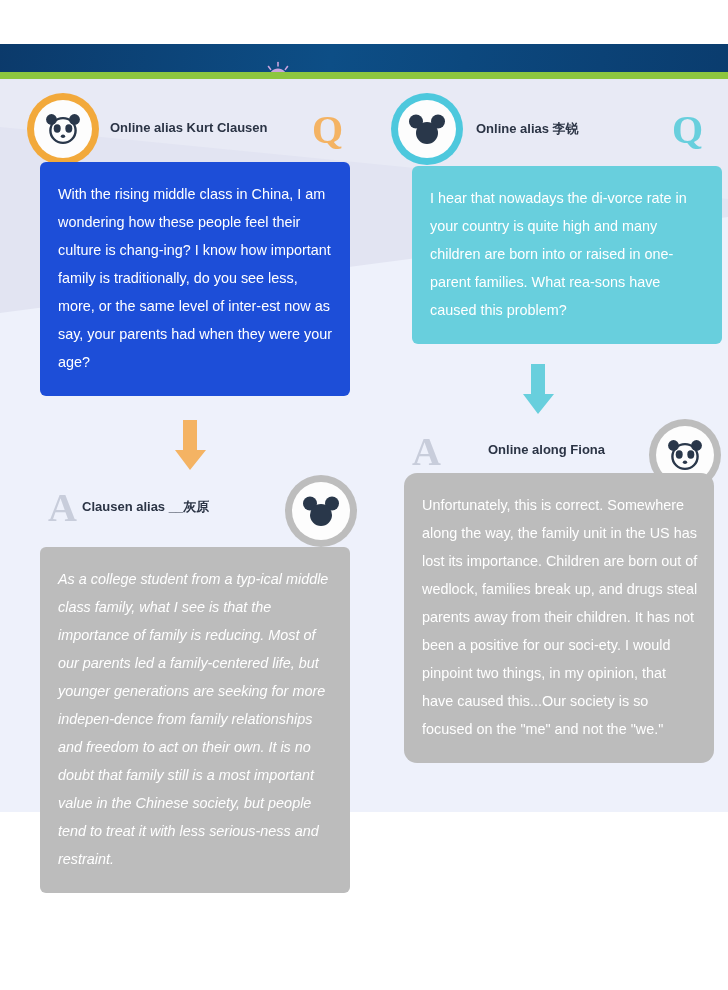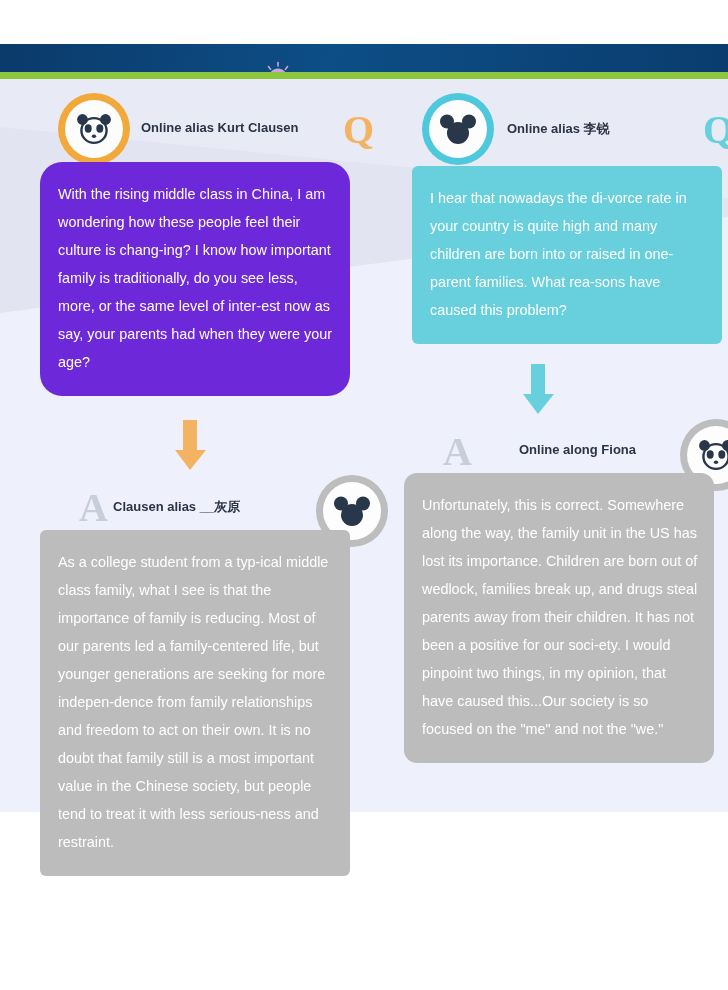--- a/index.html
+++ b/index.html
@@ -85,21 +85,20 @@
     position: absolute;
     width: 310px;
   }
   .col-left  { left: 40px; }
   .col-right { left: 404px; }
 
   
   .speaker {
     position: relative;
     height: 62px;
-    margin-left: 31px;
   }
   .speaker-name {
     position: absolute;
     font-size: 13px;
     font-weight: bold;
     color: #2b3445;
     white-space: nowrap;
   }
   .big-letter {
     position: absolute;
@@ -127,37 +126,37 @@
   
   .bubble {
     position: relative;
     width: 310px;
     border-radius: 6px;
     padding: 18px 16px 20px 18px;
     color: #ffffff;
     font-size: 14.4px;
     line-height: 28px;
   }
-  .bubble.orange { background: #6d28d9; border-radius: 22px; }
+  .bubble.orange { background: #1d4ed8; }
   .bubble.cyan   { background: #68cfdd; margin-left: 8px; }
   .bubble.gray   { background: #bcbcbc; }
 
   
   .arrow {
     position: absolute;
     width: 44px; height: 60px;
   }
   .arrow svg { display: block; }
 
   
   #q-left-speaker  { top: 100px; }
   #q-left-bubble   { position: absolute; top: 162px; }
   #arrow-left      { left: 168px; top: 418px; }
   #a-left-speaker  { top: 476px; }
-  #a-left-bubble   { position: absolute; top: 530px; }
+  #a-left-bubble   { position: absolute; top: 547px; font-style: italic; }
 
   #q-right-speaker { top: 100px; }
   #q-right-bubble  { position: absolute; top: 166px; }
   #arrow-right     { left: 516px; top: 362px; }
   #a-right-speaker { top: 420px; }
   #a-right-bubble  { position: absolute; top: 473px; border-radius: 13px; }
 </style>
 </head>
 <body>
 

